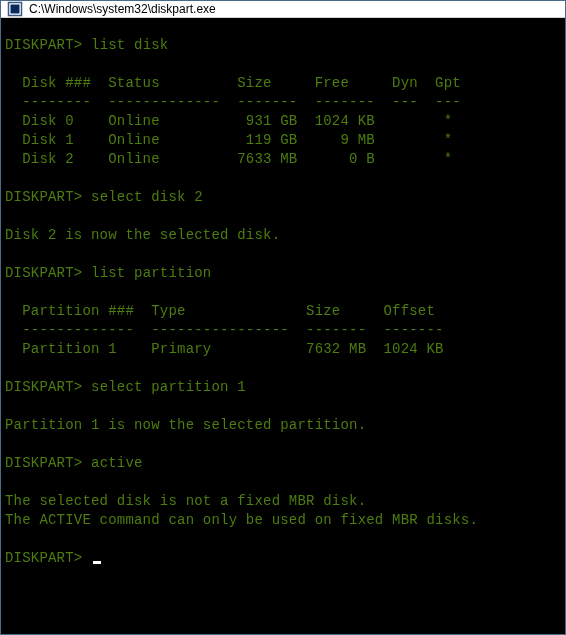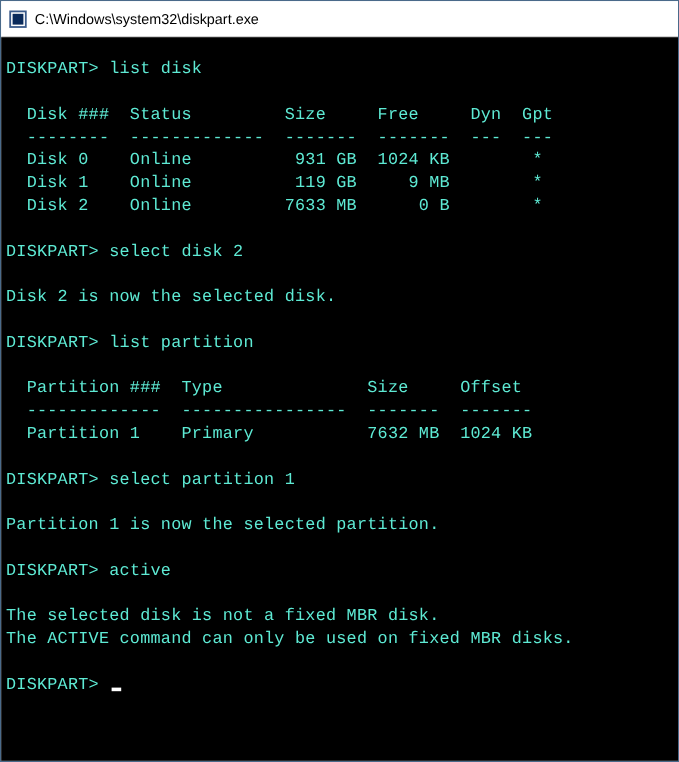--- a/index.html
+++ b/index.html
@@ -11,42 +11,42 @@
     overflow: hidden;
   }
   .window {
     width: 566px;
     height: 635px;
     border: 1px solid #4a6a8a;
     display: flex;
     flex-direction: column;
   }
   .titlebar {
-    height: 30px;
+    height: 17px;
     background: #ffffff;
     display: flex;
     align-items: center;
     padding: 0 6px;
     border-bottom: 1px solid #d0d0d0;
   }
   .title-icon {
     width: 16px;
     height: 16px;
     margin-right: 6px;
     flex-shrink: 0;
   }
   .title-text {
     font-size: 12px;
     color: #000;
     white-space: nowrap;
   }
   .console {
     flex: 1;
     background: #000000;
-    color: #5eead4;
+    color: #4d7c0f;
     font-family: Consolas, "Courier New", monospace;
     font-size: 14px;
     line-height: 19px;
     padding: 18px 4px 6px 4px;
     white-space: pre;
     overflow: hidden;
     letter-spacing: 0.2px;
   }
   .cursor {
     display: inline-block;

